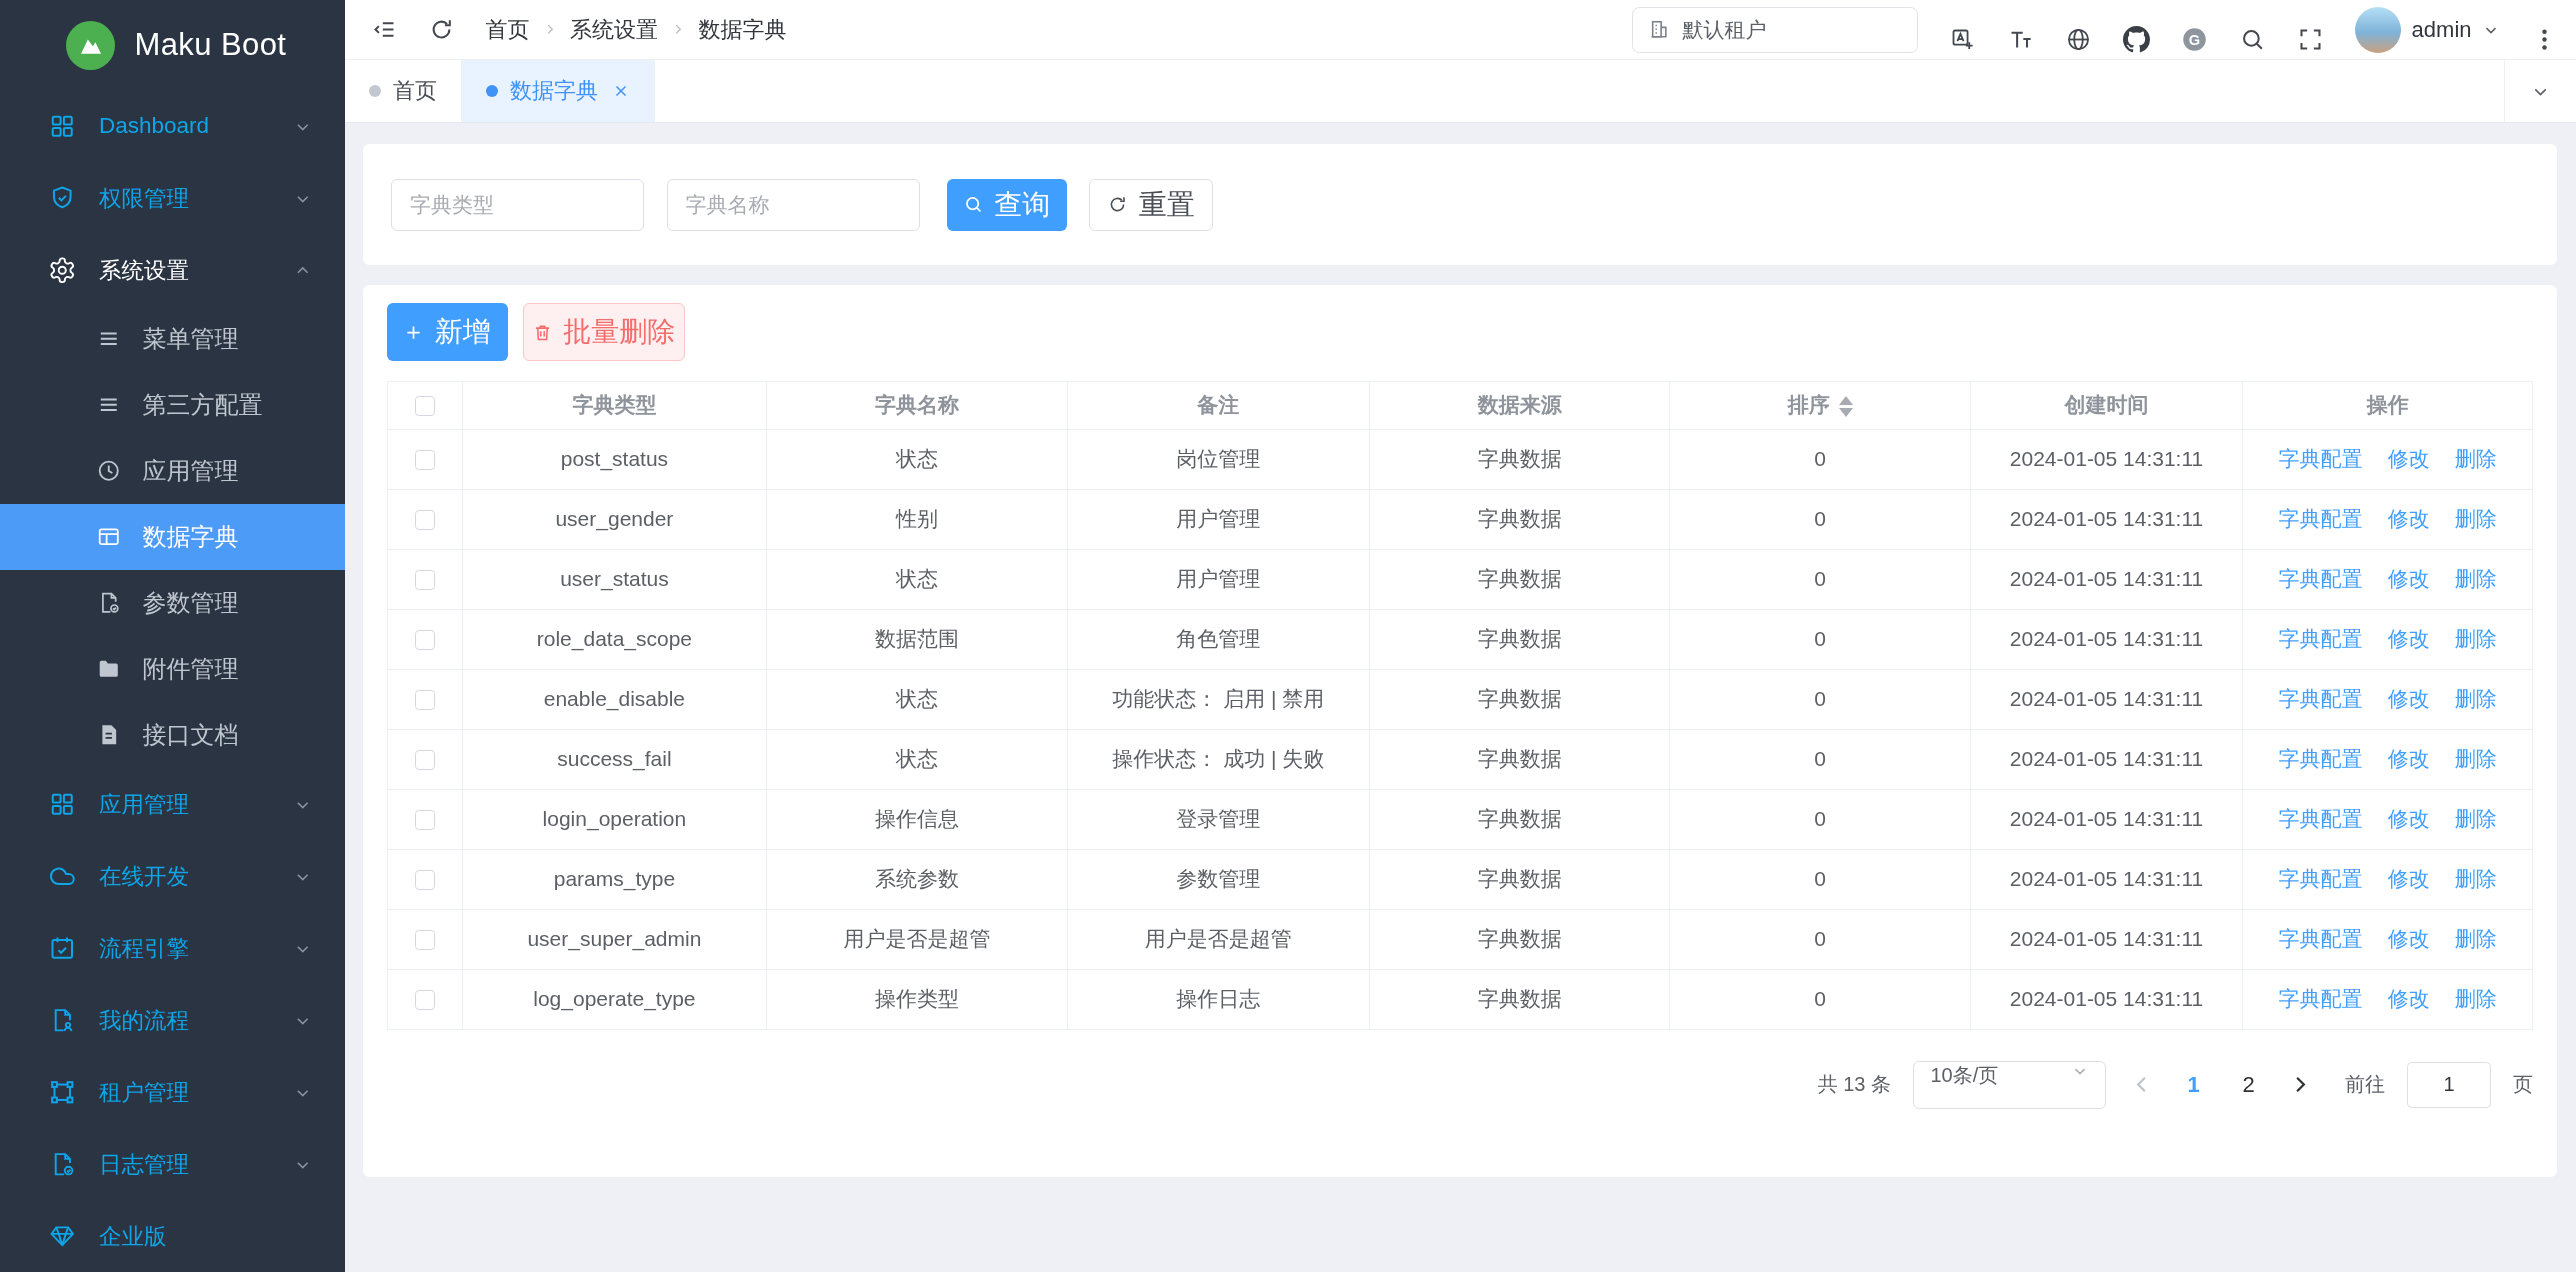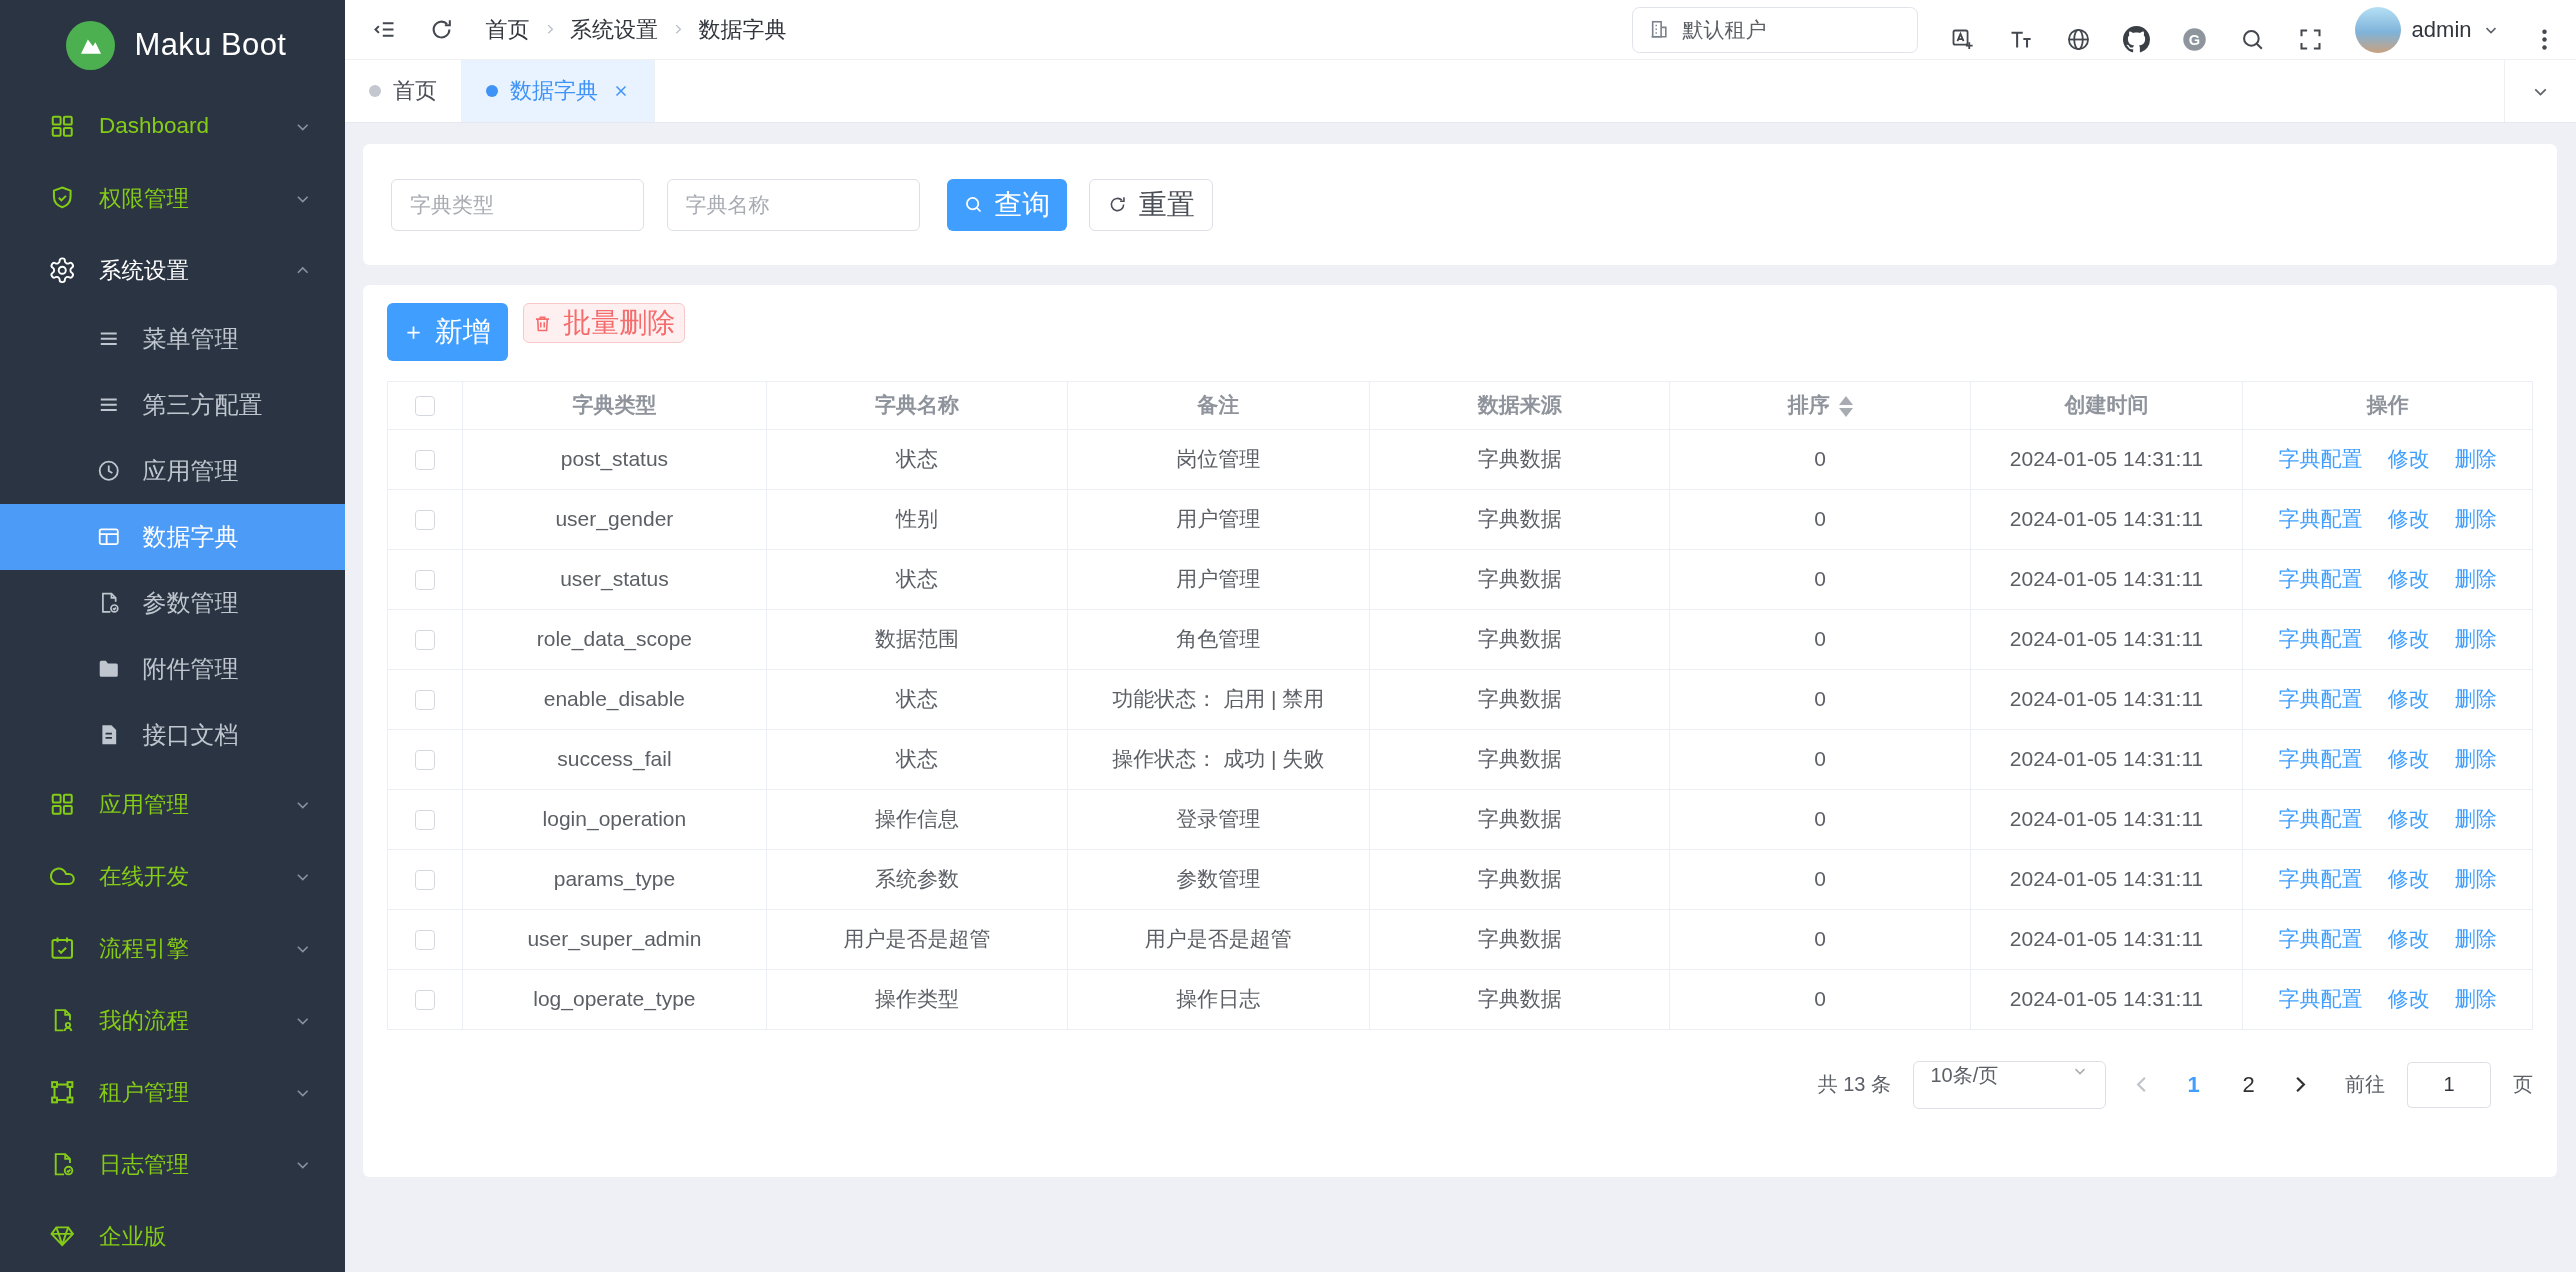--- a/index.html
+++ b/index.html
@@ -7,21 +7,21 @@
     font-family:"Liberation Sans","DejaVu Sans",sans-serif; background:#eef0f5; }
   .app { display:flex; width:100%; height:100%; }
 
   
   .sidebar { width:345px; height:100%; background:#2b3442; flex-shrink:0; overflow:hidden; }
   .logo-row { height:90px; display:flex; align-items:center; padding-left:66px; gap:19.5px; }
   .logo-badge { width:49px; height:49px; border-radius:50%; background:#4caf50;
     display:flex; align-items:center; justify-content:center; }
   .logo-title { color:#ffffff; font-size:31px; font-weight:500; letter-spacing:0.4px; }
   .s-item { height:72px; display:flex; align-items:center; padding:0 33px 0 48px;
-    color:#84cc16; font-size:22.5px; cursor:pointer; }
+    color:#0ea5e9; font-size:22.5px; cursor:pointer; }
   .s-item .s-icon { width:28.5px; height:28.5px; display:flex; margin-right:22.5px; flex-shrink:0; }
   .s-item .s-icon svg { width:100%; height:100%; }
   .s-item .s-label { flex:1; white-space:nowrap; }
   .s-item .s-chev { width:19.5px; height:19.5px; color:#8b929d; }
   .s-item.expanded { color:#ffffff; }
   .s-sub { height:66px; display:flex; align-items:center; padding-left:96px;
     color:#bfc6cf; font-size:24px; cursor:pointer; }
   .s-sub .s-icon { width:25.5px; height:25.5px; display:flex; margin-right:21px; flex-shrink:0; }
   .s-sub .s-icon svg { width:100%; height:100%; }
   .s-sub.active { background:#4c9bf6; color:#ffffff; }
@@ -75,21 +75,21 @@
   .btn svg { width:21px; height:21px; }
   .btn-primary { background:#409eff; color:#ffffff; }
   .btn-plain { background:#ffffff; color:#4a4e56; border-color:#dcdfe6; }
   .btn-danger-plain { background:#fef0f0; color:#f56c6c; border-color:#f8c8c8; }
   .search-btn { width:120px; height:52px; margin-left:4.5px; }
   .reset-btn { width:124px; height:52px; }
 
   .table-card { height:894px; padding:18px 24px 0 24px; position:relative; }
   .toolbar { display:flex; gap:15px; }
   .add-btn { width:121px; height:58px; }
-  .batch-btn { width:162px; height:40px; }
+  .batch-btn { width:162px; height:58px; }
 
   table { width:100%; border-collapse:collapse; table-layout:fixed; margin-top:19.5px; }
   th,td { border:0.7px solid #ebeef5; text-align:center; font-size:21px; overflow:hidden; white-space:nowrap; }
   th { height:48px; color:#8f949c; font-weight:600; background:#ffffff; }
   td { height:60px; color:#5c6066; }
   .cb { display:inline-block; width:20px; height:20px; border:1.5px solid #d4d8de;
     border-radius:3.7px; background:#fff; vertical-align:middle; cursor:pointer; }
   .sort-wrap { display:inline-flex; flex-direction:column; vertical-align:middle;
     margin-left:9px; gap:3px; cursor:pointer; }
   .car-up { width:0; height:0; border-left:7.5px solid transparent; border-right:7.5px solid transparent;

